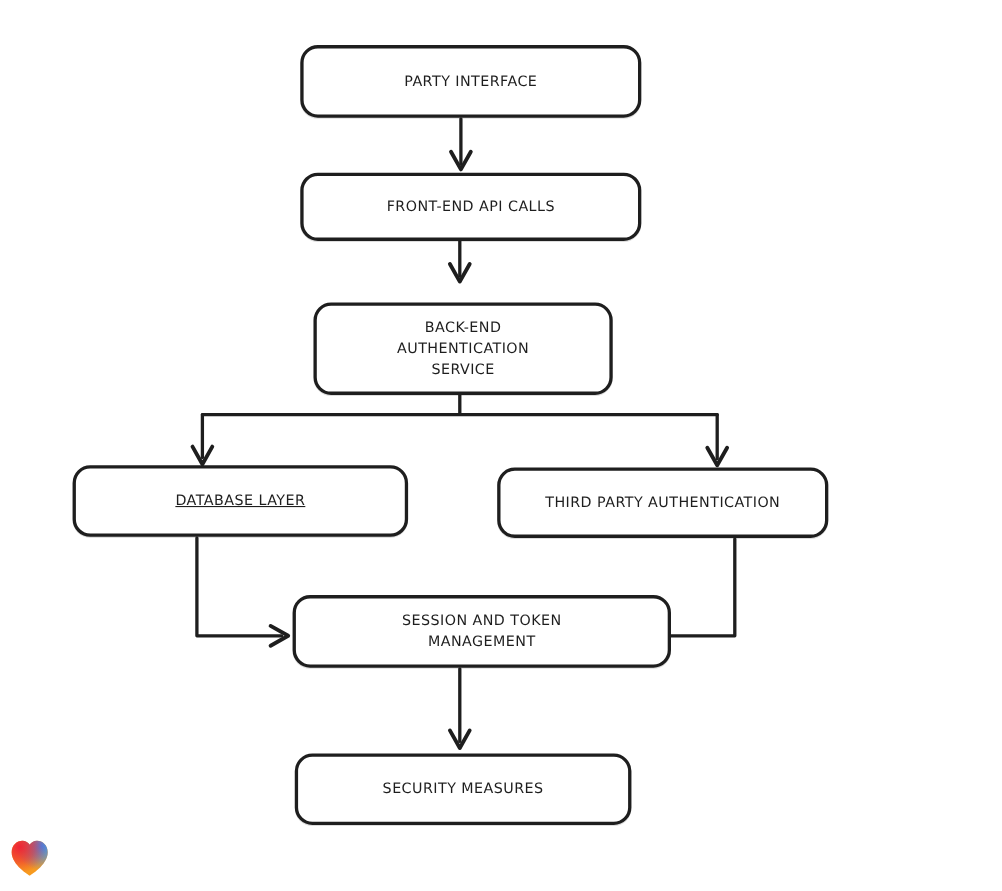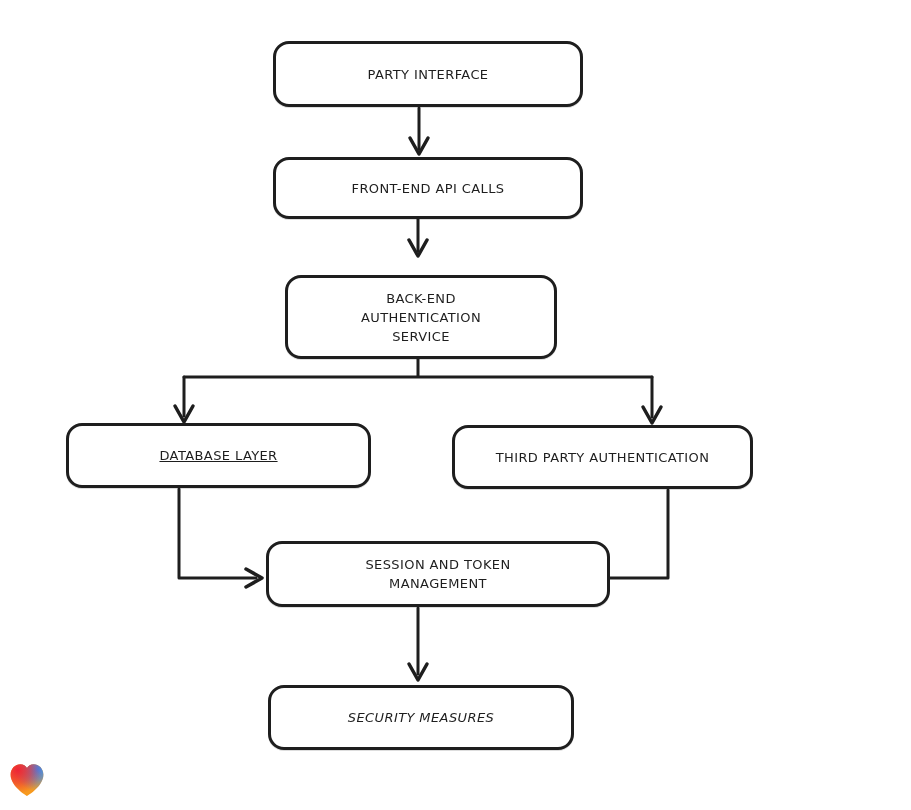--- a/index.html
+++ b/index.html
@@ -45,21 +45,21 @@
     line-height: 19px;
     letter-spacing: 0.4px;
     box-shadow: 0 1px 0 rgba(30,30,30,0.15);
   }
   .node-1 { left: 273px; top: 41px;  width: 310px; height: 66px; }
   .node-2 { left: 273px; top: 157px; width: 310px; height: 62px; text-align: right; }
   .node-3 { left: 273px; top: 275px; width: 272px; height: 84px; padding: 0 46px; margin-left: 12px; }
   .node-4 { left: 66px;  top: 423px; width: 305px; height: 65px; text-decoration: underline; }
   .node-5 { left: 452px; top: 425px; width: 301px; height: 64px; padding: 0 24px; }
   .node-6 { left: 266px; top: 541px; width: 344px; height: 66px; padding: 0 46px; }
-  .node-7 { left: 268px; top: 685px; width: 306px; height: 65px; font-style: italic; }
+  .node-7 { left: 268px; top: 685px; width: 306px; height: 65px; }
   .logo {
     position: absolute;
     left: 8px;
     top: 761px;
     width: 38px;
     height: 38px;
     cursor: pointer;
   }
   .logo svg { display: block; width: 100%; height: 100%; }
 </style>

